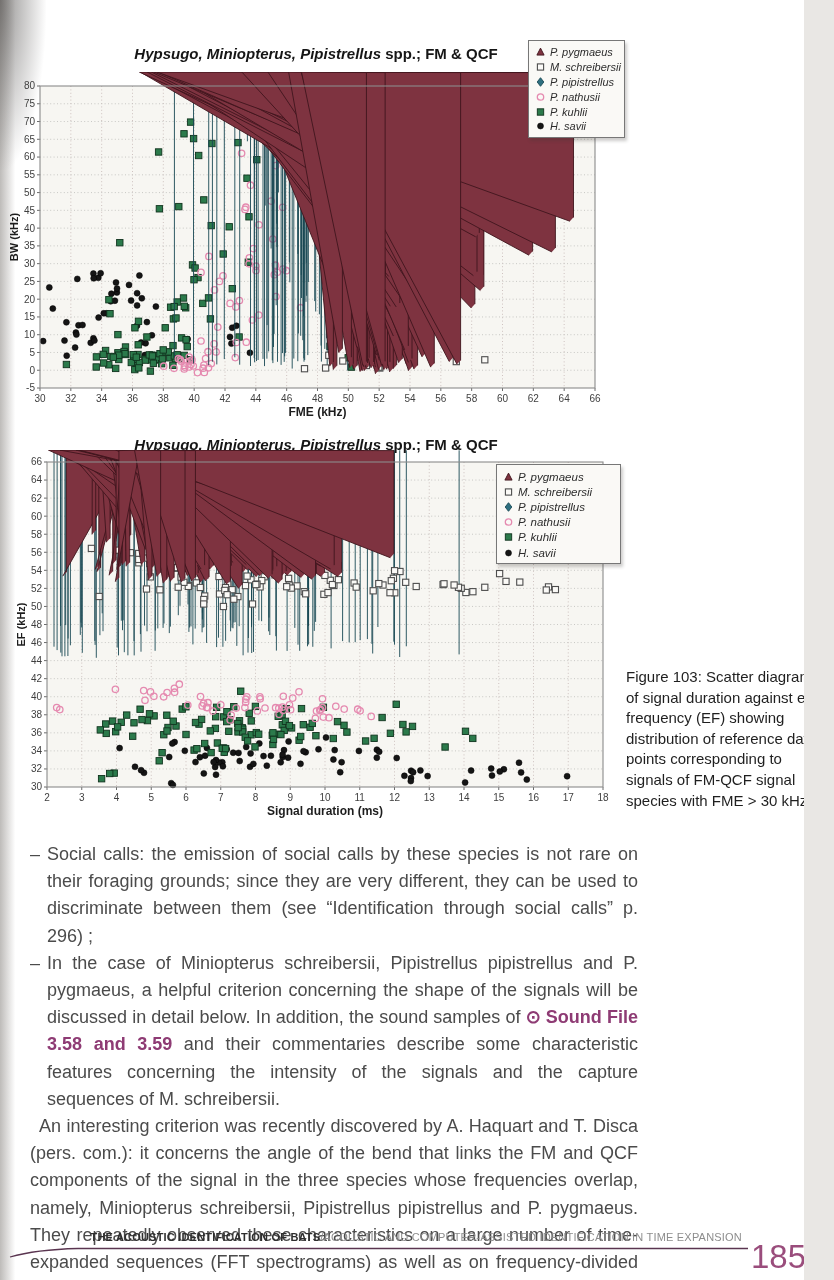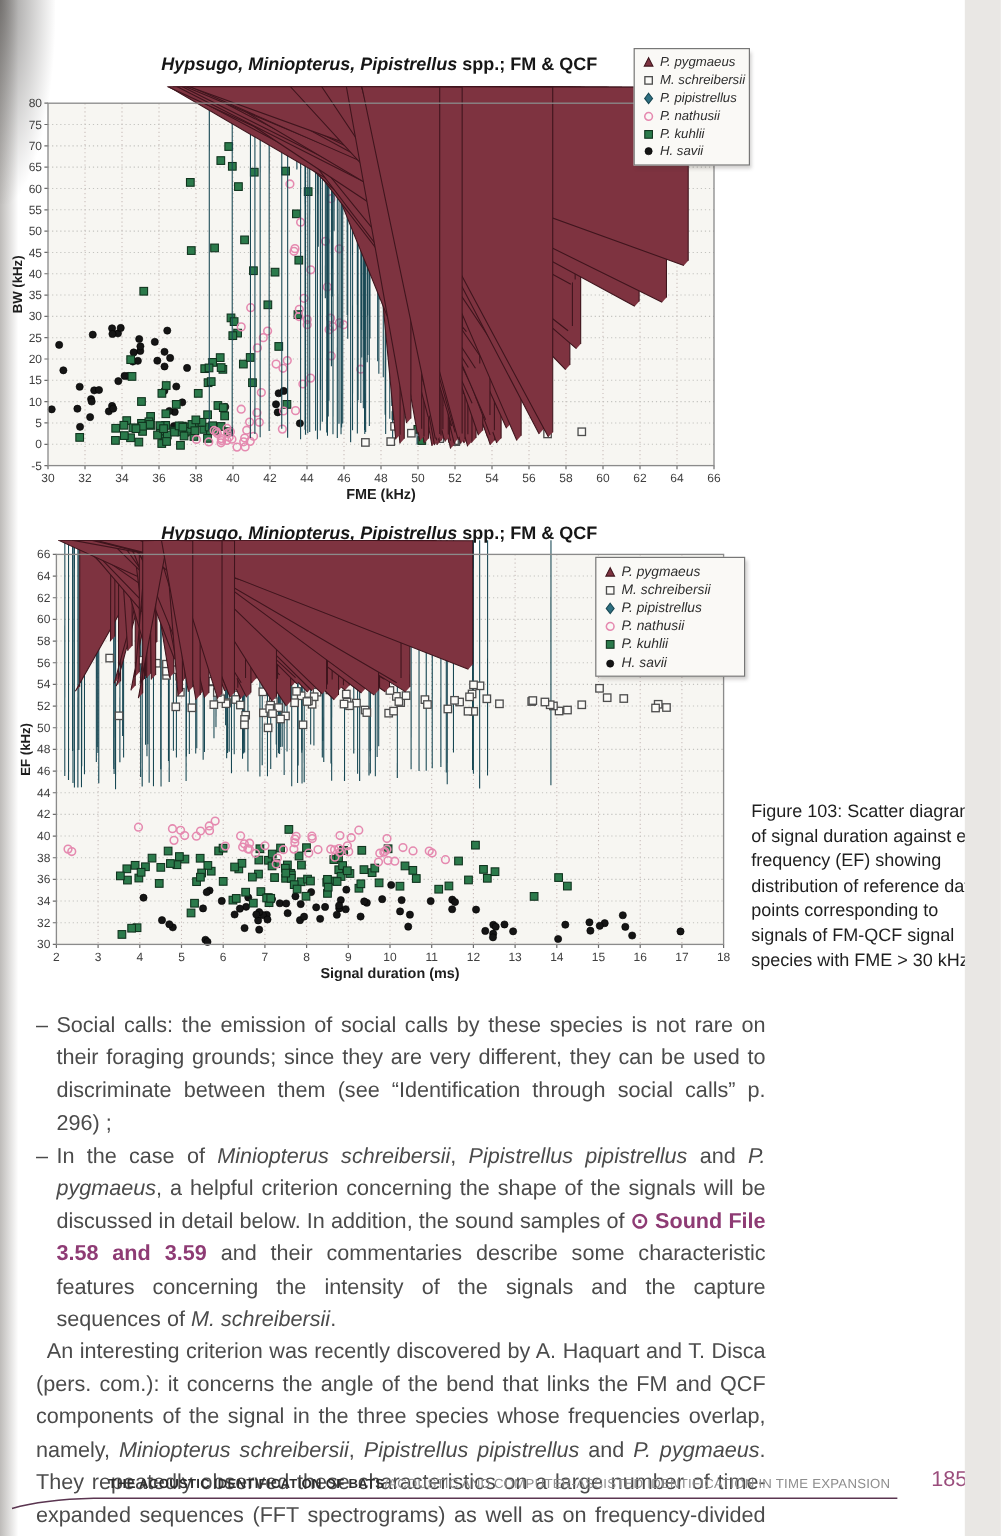--- a/index.html
+++ b/index.html
@@ -34,30 +34,30 @@
 
   .caption{position:absolute;width:202px;font-size:15px;line-height:20.6px;color:#1f1f1f;}
   #cap0{left:626px;top:189px;}
   #cap1{left:626px;top:627px;margin-top:40px;}
 
   #body-text{position:absolute;left:30px;top:841px;width:608px;font-size:18px;
     line-height:27.2px;color:#4b4b4b;text-align:justify;}
   .bullet{position:relative;padding-left:17px;}
   .bullet .dash{position:absolute;left:0;top:0;}
   .para{text-indent:9px;}
-  .seg-i{font-style:italic;}
+  .seg-i{}
   .seg-acc{color:#8e3b74;font-weight:bold;}
   .seg-bacc{color:#8e3b74;font-weight:bold;}
 
   #footer{position:absolute;left:0;top:1222px;width:834px;height:50px;}
   #footer-rule{position:absolute;left:6px;top:24px;width:742px;height:14px;}
   #footer-text{position:absolute;right:92px;top:9px;font-size:11px;letter-spacing:.2px;white-space:nowrap;}
   #footer-text .ft-bold{font-weight:bold;color:#2e2e2e;}
   #footer-text .ft-light{color:#8d8d8d;}
-  #page-number{position:absolute;right:28px;top:0px;font-size:18px;color:#9a4d7c;}
+  #page-number{position:absolute;right:28px;top:16px;font-size:33px;color:#9a4d7c;}
 </style>
 </head>
 <body>
 
 <div id="page">
 
   <div class="edge-left"></div>
   <div class="corner-shadow"></div>
 
   <div class="chart-title" id="title0">

